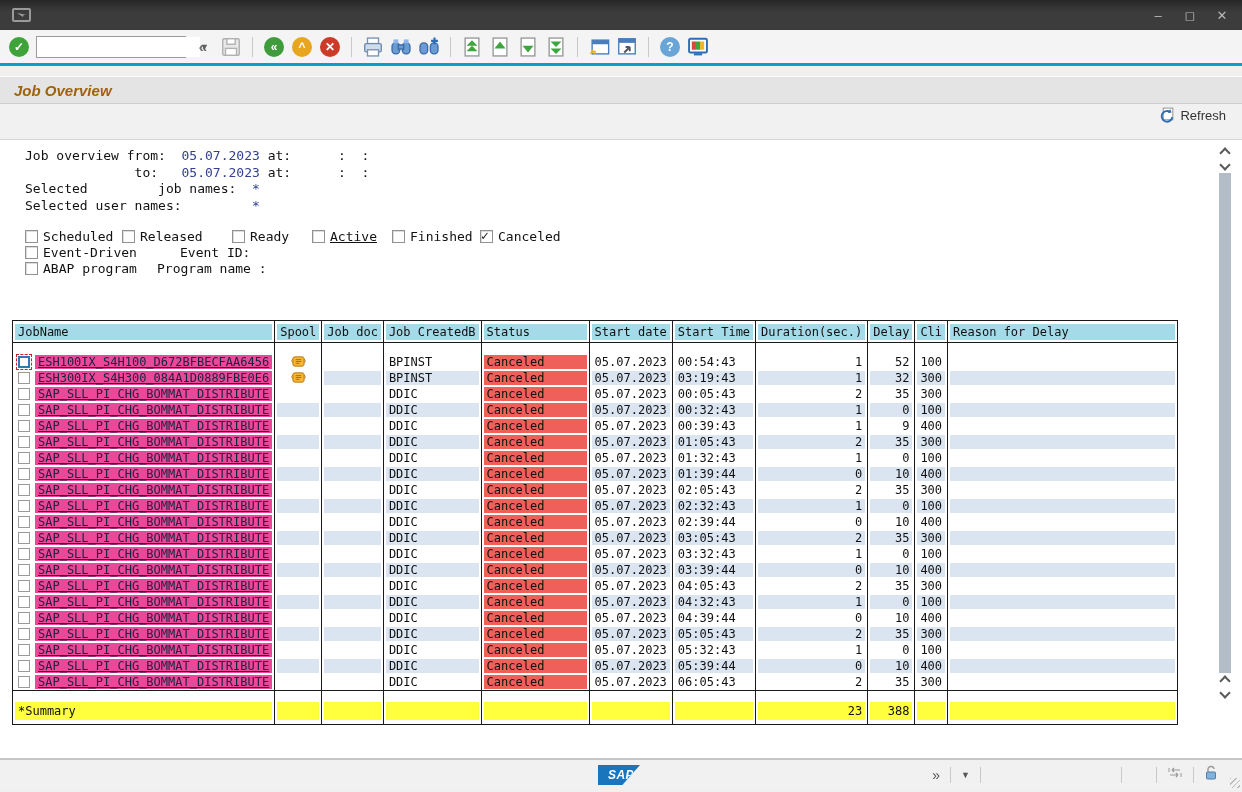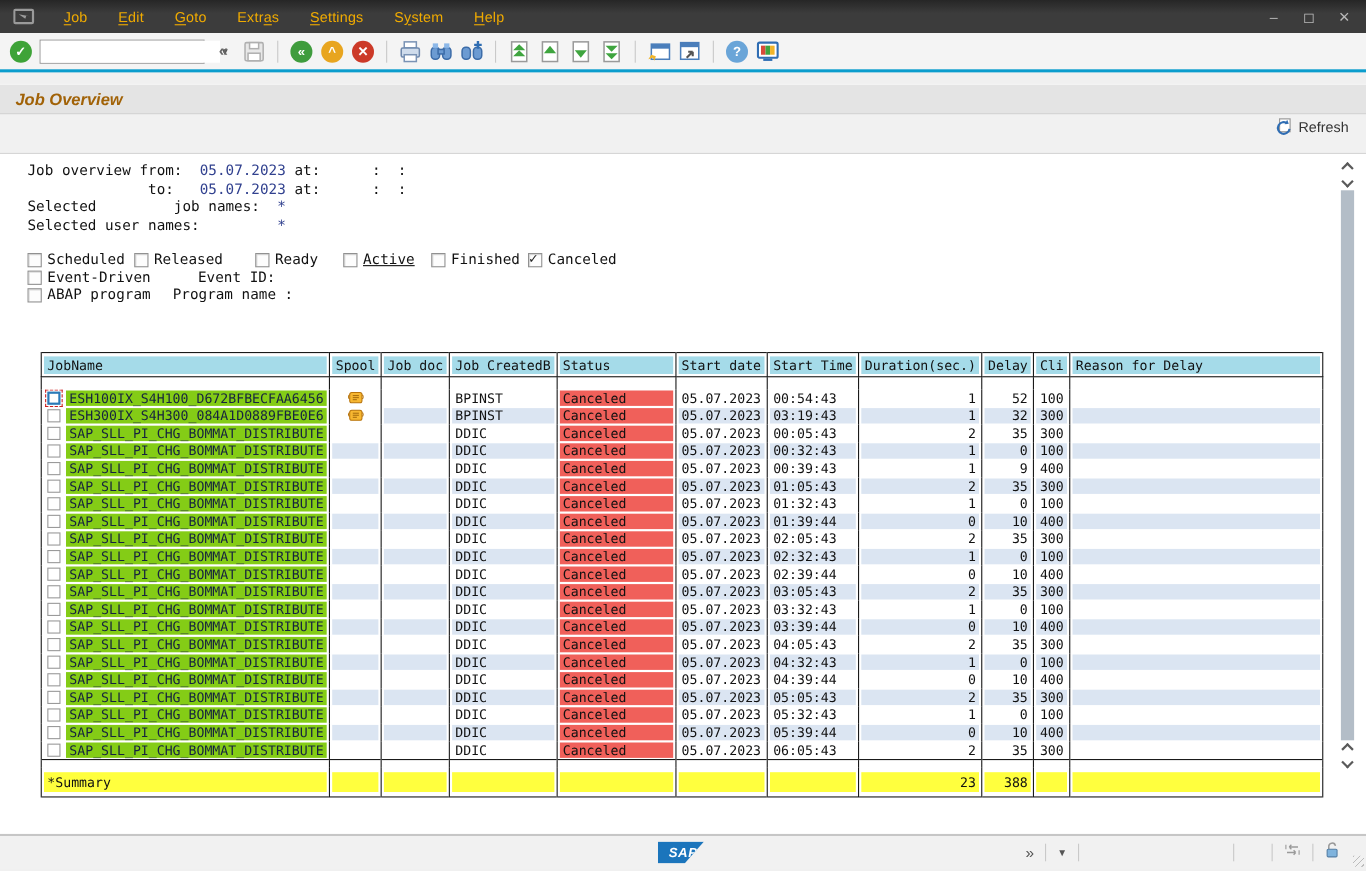--- a/index.html
+++ b/index.html
@@ -50,37 +50,37 @@
   .fitem{ display:flex; align-items:center; gap:5px; }
   .cb{ width:13px; height:13px; border:1px solid #919191; background:#fdfdfd; display:inline-block;
     box-shadow:inset 1px 1px 0 #dcdcdc; position:relative; flex:0 0 13px; }
   .cb.checked::after{ content:"✓"; position:absolute; top:-3px; left:0px; font-size:13px; color:#222; }
   .row1 .fitem:nth-child(1){ width:97px; } .row1 .fitem:nth-child(2){ width:110px; }
   .row1 .fitem:nth-child(3){ width:80px; } .row1 .fitem:nth-child(4){ width:80px;text-decoration:underline; }
   .row1 .fitem:nth-child(5){ width:88px; }
   .r2wrap{ width:155px; } .r3wrap{ width:132px; }
 
   
-  .jobtable{ position:absolute; top:180px; left:37px; border-collapse:collapse;
+  .jobtable{ position:absolute; top:180px; left:12px; border-collapse:collapse;
     font-family:"DejaVu Sans Mono",monospace; font-size:12px; color:#111; table-layout:fixed; }
   .jobtable td,.jobtable th{ border-left:1px solid #1a1a1a; border-right:1px solid #1a1a1a;
     padding:0; overflow:hidden; white-space:nowrap; }
   .jobtable{ border:1px solid #1a1a1a; }
   tr.hdr th{ height:22px; border-bottom:1px solid #1a1a1a; background:#fff; font-weight:normal; text-align:left; }
   tr.hdr th .hcell{ background:#a5dbe9; margin:2px; padding:1px 3px; display:block; }
   tr.sp1 td{ height:11px; background:#fff; }
   tr.sp2 td{ height:8px; background:#fff; border-top:1px solid #1a1a1a; }
   tr.dr td{ height:16px; }
   tr.dr.even .plain{ background:#dbe5f2; }
   td.c-job{ padding:0; } 
   .jobcellwrap{ display:flex; align-items:center; height:16px; }
   .rowcbbox{ width:22px; display:flex; justify-content:center; align-items:center; flex:0 0 22px;}
   .rowcb{ width:12px; height:12px; border:1px solid #9a9a9a; background:#fff; display:inline-block; }
   .rowcb.focused{ border:2px solid #2a7ab8; outline:1px dashed #cc2222; outline-offset:1px; }
-  .jobname{ flex:1; background:#84cc16; height:14px; margin:1px 2px 1px 0; padding:0 3px; color:#16233f; }
+  .jobname{ flex:1; background:#ec4899; height:14px; margin:1px 2px 1px 0; padding:0 3px; color:#16233f;text-decoration:underline; }
   .chip{ display:block; height:14px; margin:1px 2px; padding:0 3px; }
   .chip.red{ background:#f0605a; }
   .spoolwrap{ display:flex; justify-content:center; align-items:center; height:16px; }
   td.num{ text-align:right; } td.num .chip{ text-align:right; }
   tr.sum td{ height:26px; border-top:0; }
   tr.sum .ychip{ background:#ffff3e; display:block; height:18px; margin:3px 2px; padding:2px 3px; }
   tr.sum td.num .ychip{ text-align:right; }
 
   
   .vscroll{ position:absolute; right:10px; top:5px; width:14px; height:608px; }
@@ -102,29 +102,20 @@
 </head>
 <body>
 
 <div class="menubar">
   <span class="sysicon">
     <svg viewBox="0 0 22 16">
         <rect x="1" y="2" width="17" height="12" rx="1" fill="none" stroke="#9a9a9a" stroke-width="2"></rect>
         <path d="M5 6l6 4 1-3 4 1z" fill="#9a9a9a"></path>
       </svg>
   </span>
-  <nav style="display:flex">
-      <span class="menu-item"><u>J</u>ob</span>
-      <span class="menu-item"><u>E</u>dit</span>
-      <span class="menu-item"><u>G</u>oto</span>
-      <span class="menu-item">Extr<u>a</u>s</span>
-      <span class="menu-item"><u>S</u>ettings</span>
-      <span class="menu-item">S<u>y</u>stem</span>
-      <span class="menu-item"><u>H</u>elp</span>
-    </nav>
   <div class="winctl">
     <span class="winbtn">–</span>
     <span class="winbtn">◻</span>
     <span class="winbtn">✕</span>
   </div>
 </div>
 
 <div class="systb">
   <span class="tbi">
       <span class="circ" style="background:#3ea338">✓</span>

